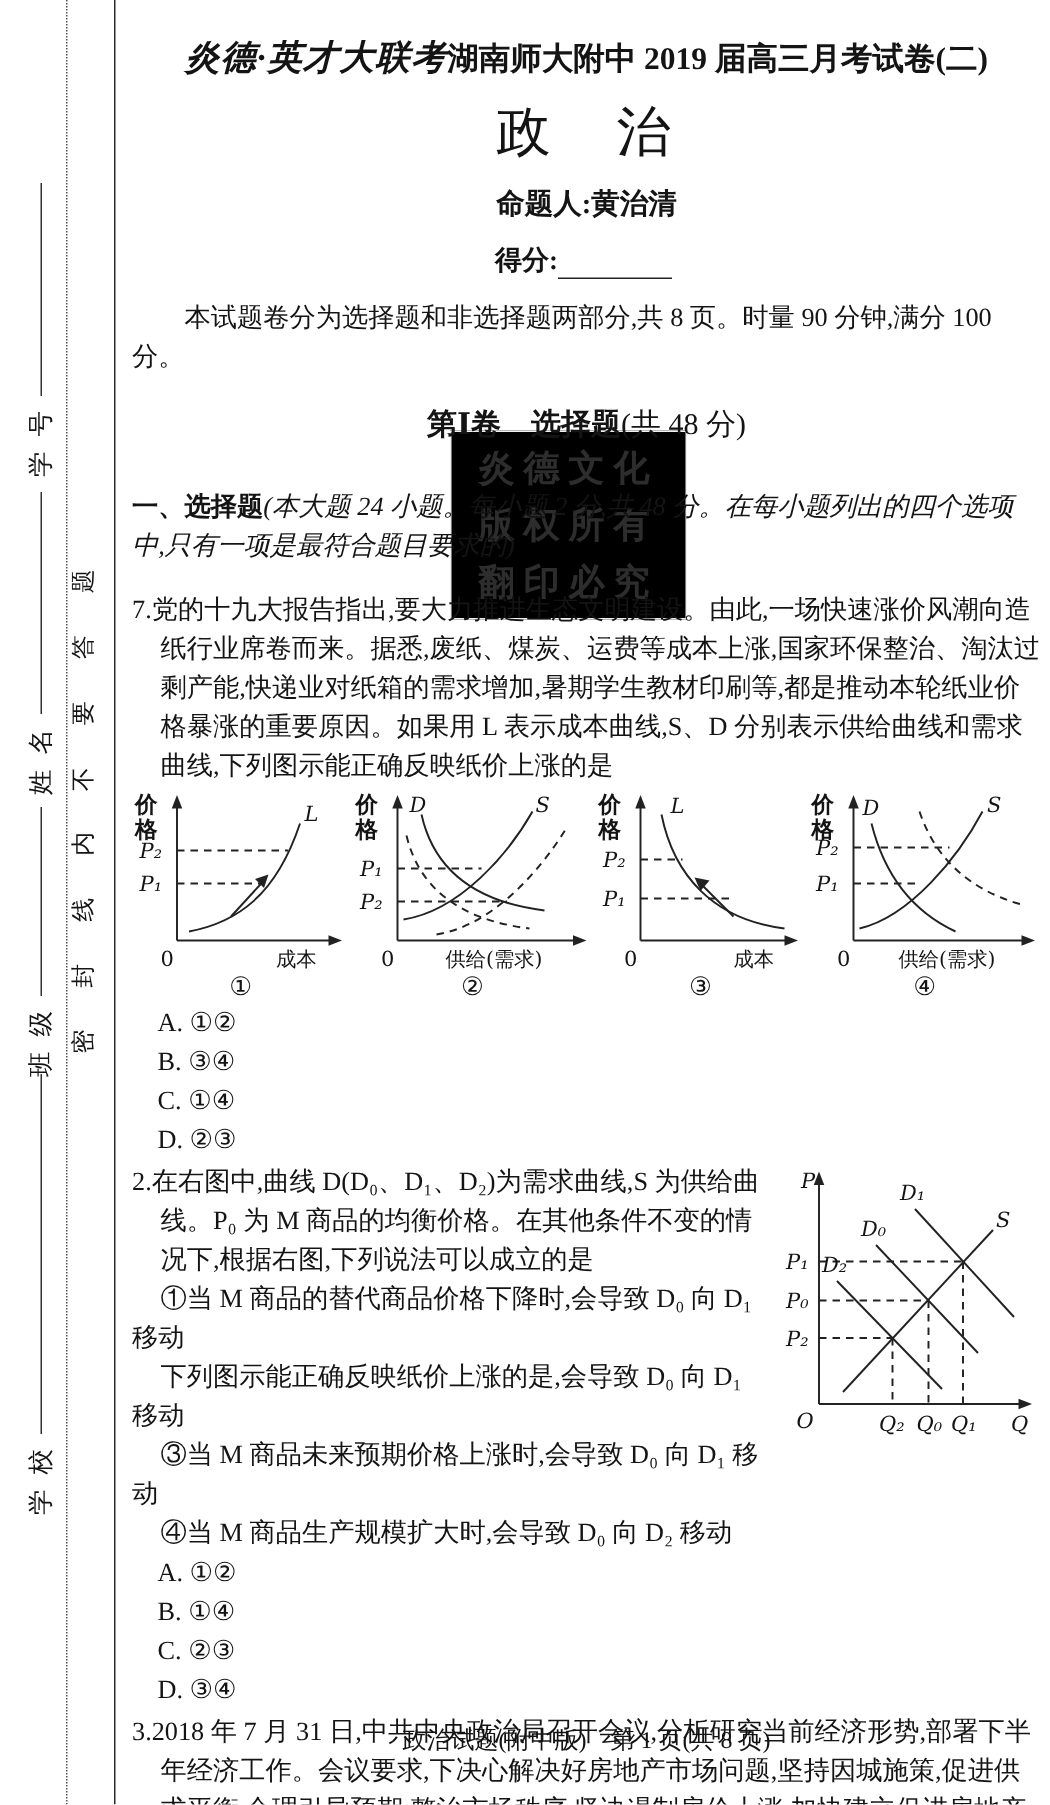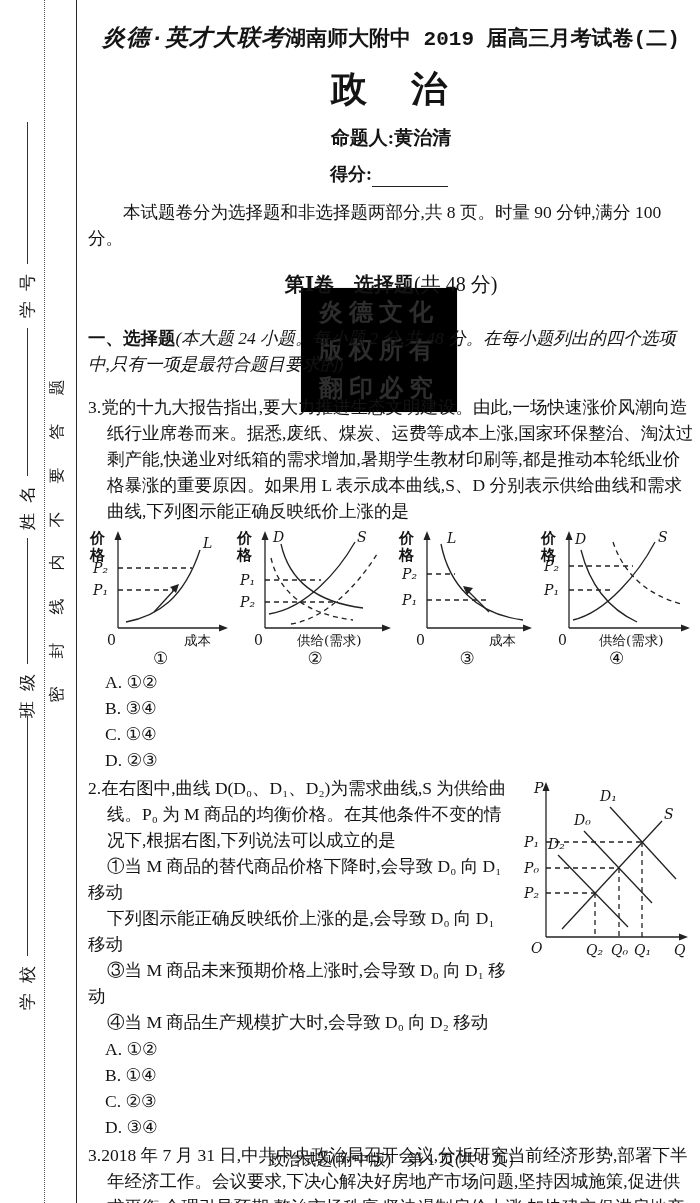--- a/index.html
+++ b/index.html
@@ -22,23 +22,23 @@
   .seal-warning{position:absolute;left:46px;top:374px;height:334px;width:22px;
     display:flex;flex-direction:column;justify-content:space-between;font-size:16px;}
   
   .watermark{position:absolute;left:300px;top:287px;width:158px;height:126px;
     background:#000000;border:1px solid #f1f1f1;z-index:1;
     display:flex;flex-direction:column;justify-content:space-between;align-items:center;
     padding:8px 0;box-sizing:border-box;
     color:rgba(130,130,130,0.35);font-size:24px;letter-spacing:6px;font-weight:bold;}
   
   .main{position:absolute;left:88px;width:606px;top:24px;z-index:2;font-size:17.5px;line-height:26px;}
-  .hdr{text-align:center;font-weight:bold;font-size:21px;line-height:30px;white-space:nowrap;font-family:Liberation Mono, monospace;}
+  .hdr{text-align:center;font-weight:bold;font-size:21px;line-height:30px;white-space:nowrap;}
   .hdr .brand{font-size:23px;font-style:italic;letter-spacing:1px;}
-  .subject{text-align:center;font-weight:bold;font-size:36px;line-height:44px;margin-top:12px;letter-spacing:4px;}
+  .subject{text-align:center;font-weight:normal;font-size:36px;line-height:44px;margin-top:12px;letter-spacing:4px;}
   .setter{text-align:center;font-weight:bold;font-size:19px;margin-top:14px;line-height:26px;}
   .score-row{text-align:center;font-weight:bold;font-size:18px;margin-top:10px;padding-right:4px;}
   .score-line{display:inline-block;width:76px;border-bottom:1.5px solid #222;height:16px;vertical-align:bottom;}
   .intro{margin-top:12px;text-indent:2em;}
   .sec-heading{text-align:center;font-size:20px;margin-top:16px;line-height:30px;}
   .sec-heading .hmain{font-weight:bold;}
   .instr{margin-top:26px;}
   .instr .ititle{font-weight:bold;}
   .instr .ibody{font-style:italic;}
   .q{margin-top:2px;}
@@ -134,21 +134,21 @@
 
   <div class="sec-heading">
     <span class="hmain">第Ⅰ卷　选择题</span><span>(共 48 分)</span>
   </div>
 
   <p class="instr">
     <span class="ititle">一、选择题</span><span class="ibody">(本大题 24 小题。每小题 2 分,共 48 分。在每小题列出的四个选项中,只有一项是最符合题目要求的)</span>
   </p>
 
   <div class="q">
-    <p class="hang">3.党的十九大报告指出,要大力推进生态文明建设。由此,一场快速涨价风潮向造纸行业席卷而来。据悉,废纸、煤炭、运费等成本上涨,国家环保整治、淘汰过剩产能,快递业对纸箱的需求增加,暑期学生教材印刷等,都是推动本轮纸业价格暴涨的重要原因。如果用 L 表示成本曲线,S、D 分别表示供给曲线和需求曲线,下列图示能正确反映纸价上涨的是</p>
+    <p class="hang">7.党的十九大报告指出,要大力推进生态文明建设。由此,一场快速涨价风潮向造纸行业席卷而来。据悉,废纸、煤炭、运费等成本上涨,国家环保整治、淘汰过剩产能,快递业对纸箱的需求增加,暑期学生教材印刷等,都是推动本轮纸业价格暴涨的重要原因。如果用 L 表示成本曲线,S、D 分别表示供给曲线和需求曲线,下列图示能正确反映纸价上涨的是</p>
 
     <div class="graphs">
 
       <div class="mini-graph">
         <div class="mg-ylabel">价格</div>
         <svg width="145" height="124" viewBox="0 0 145 124">
           <line x1="30" y1="10" x2="30" y2="100"></line>
             <path class="ah" d="M30 3 L26.5 12 L33.5 12 Z"></path>
           <line x1="30" y1="100" x2="134" y2="100"></line>
             <path class="ah" d="M140 100 L131 96.5 L131 103.5 Z"></path>

